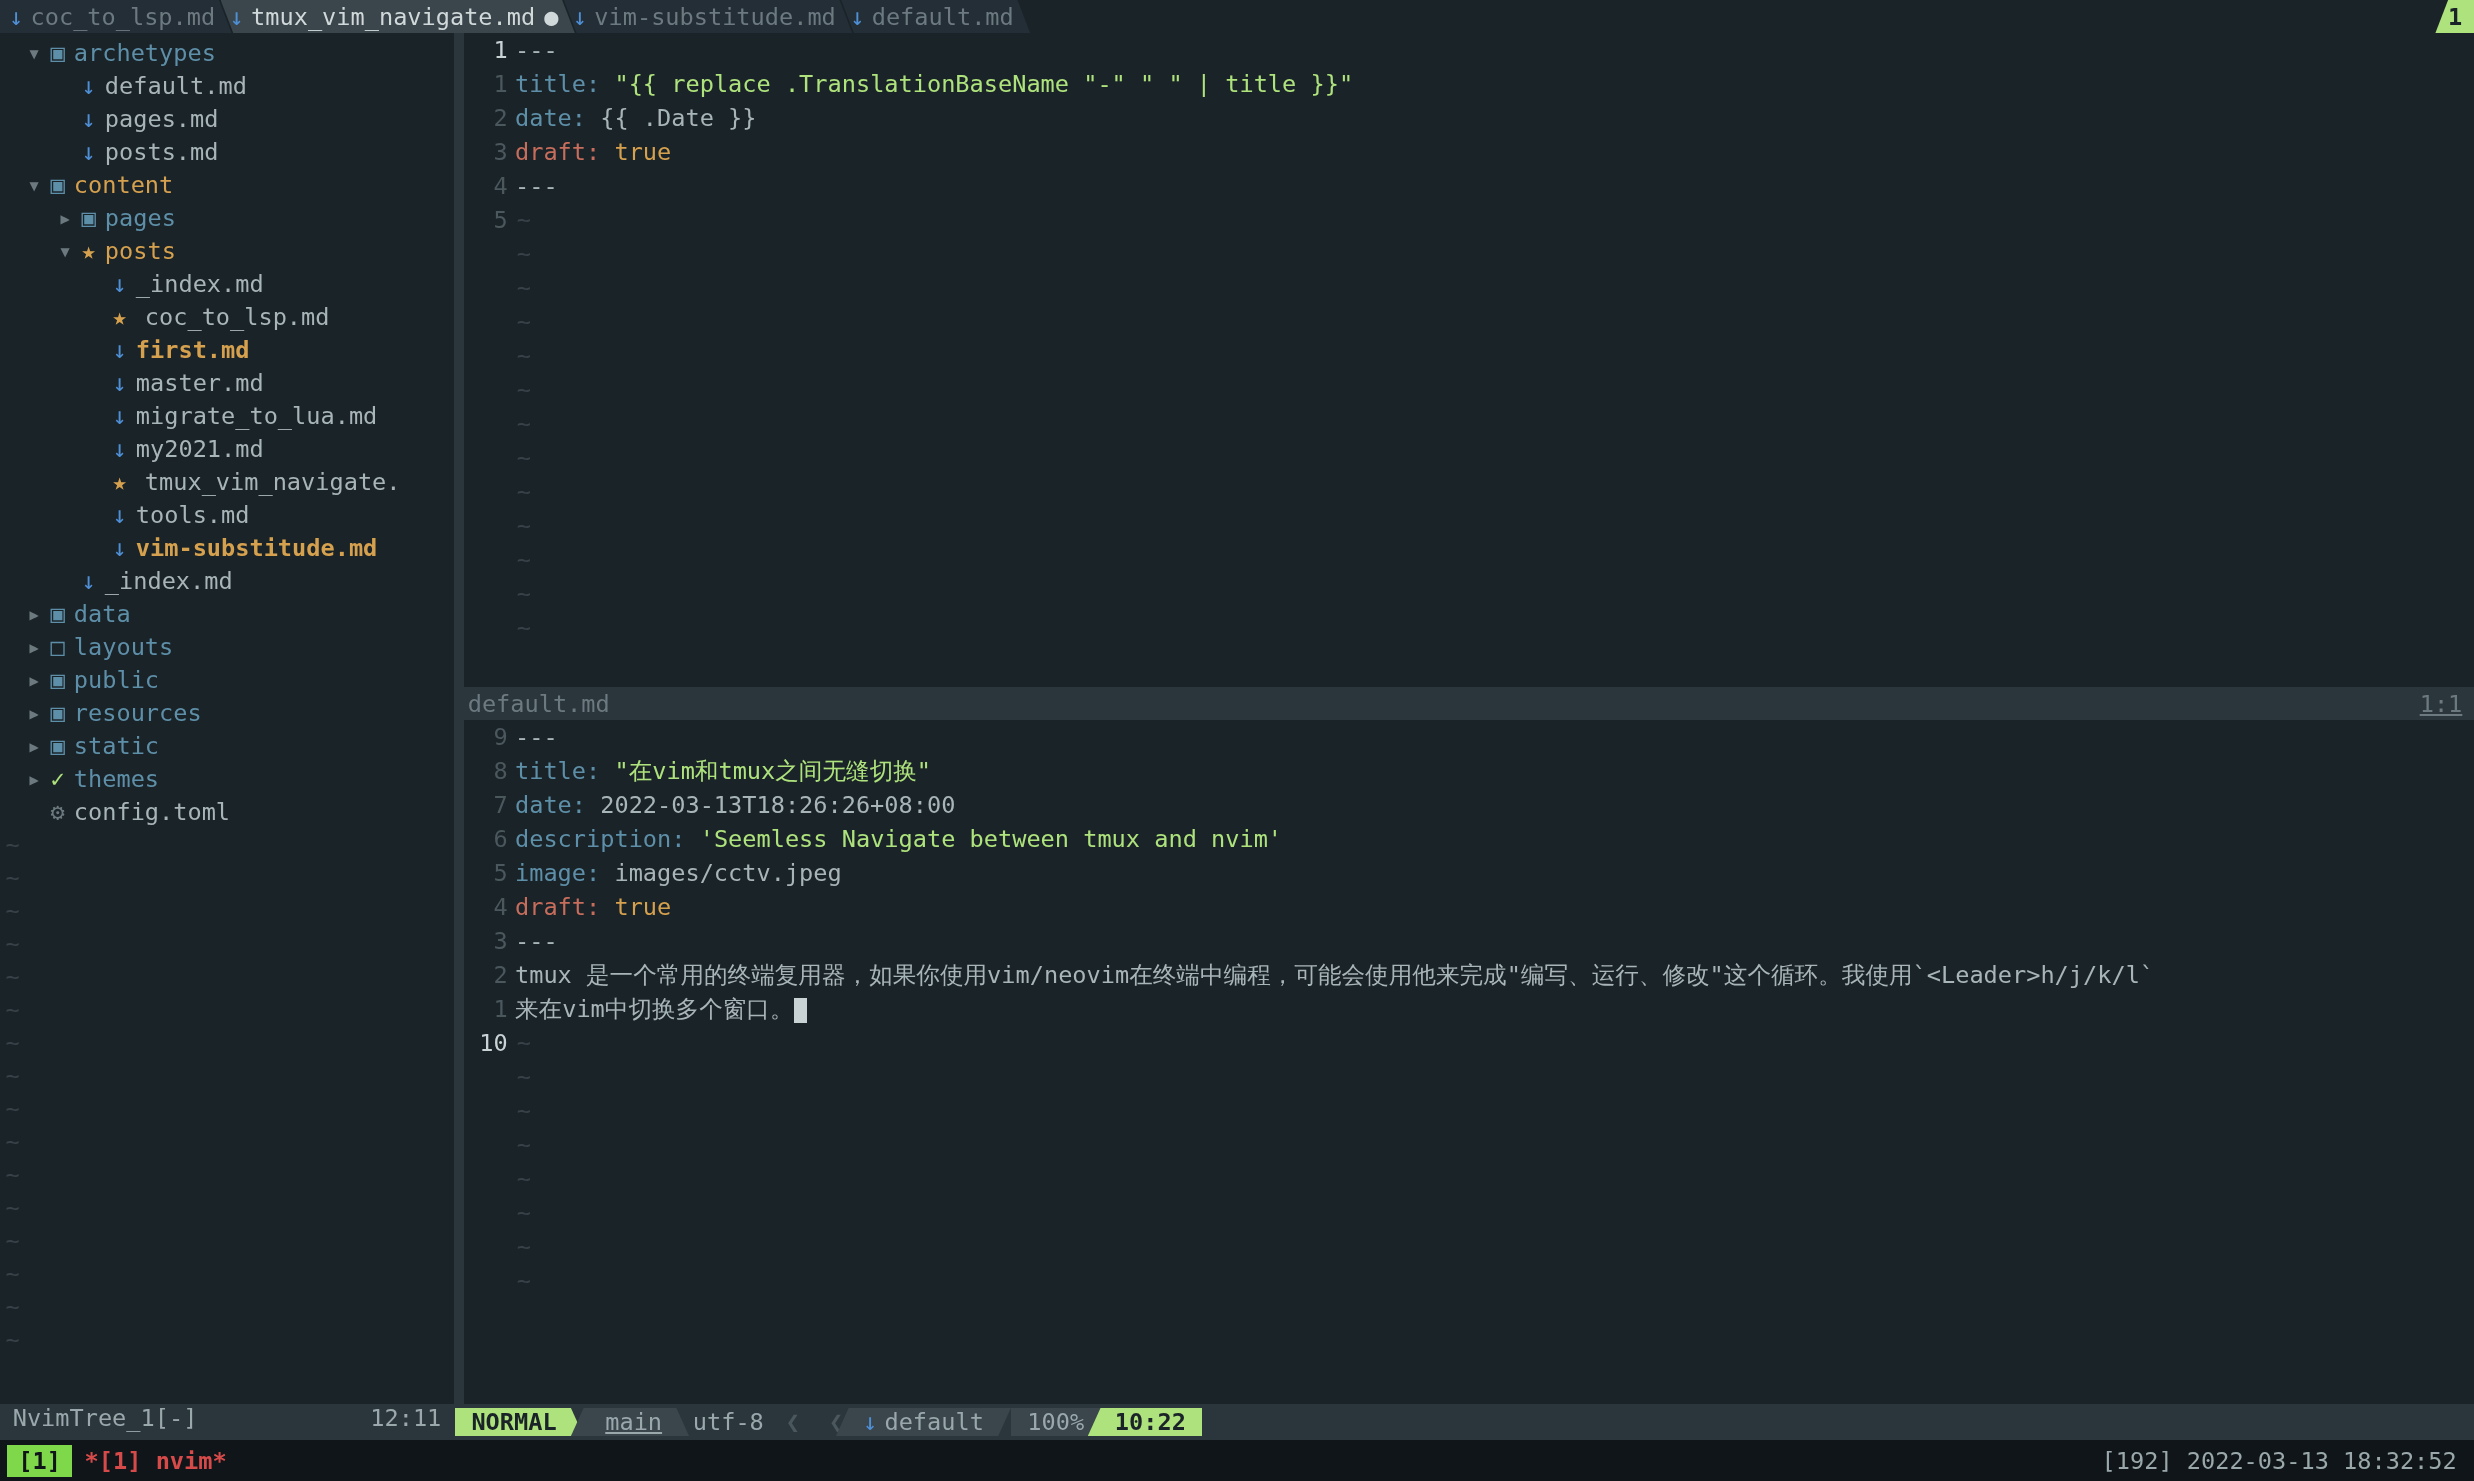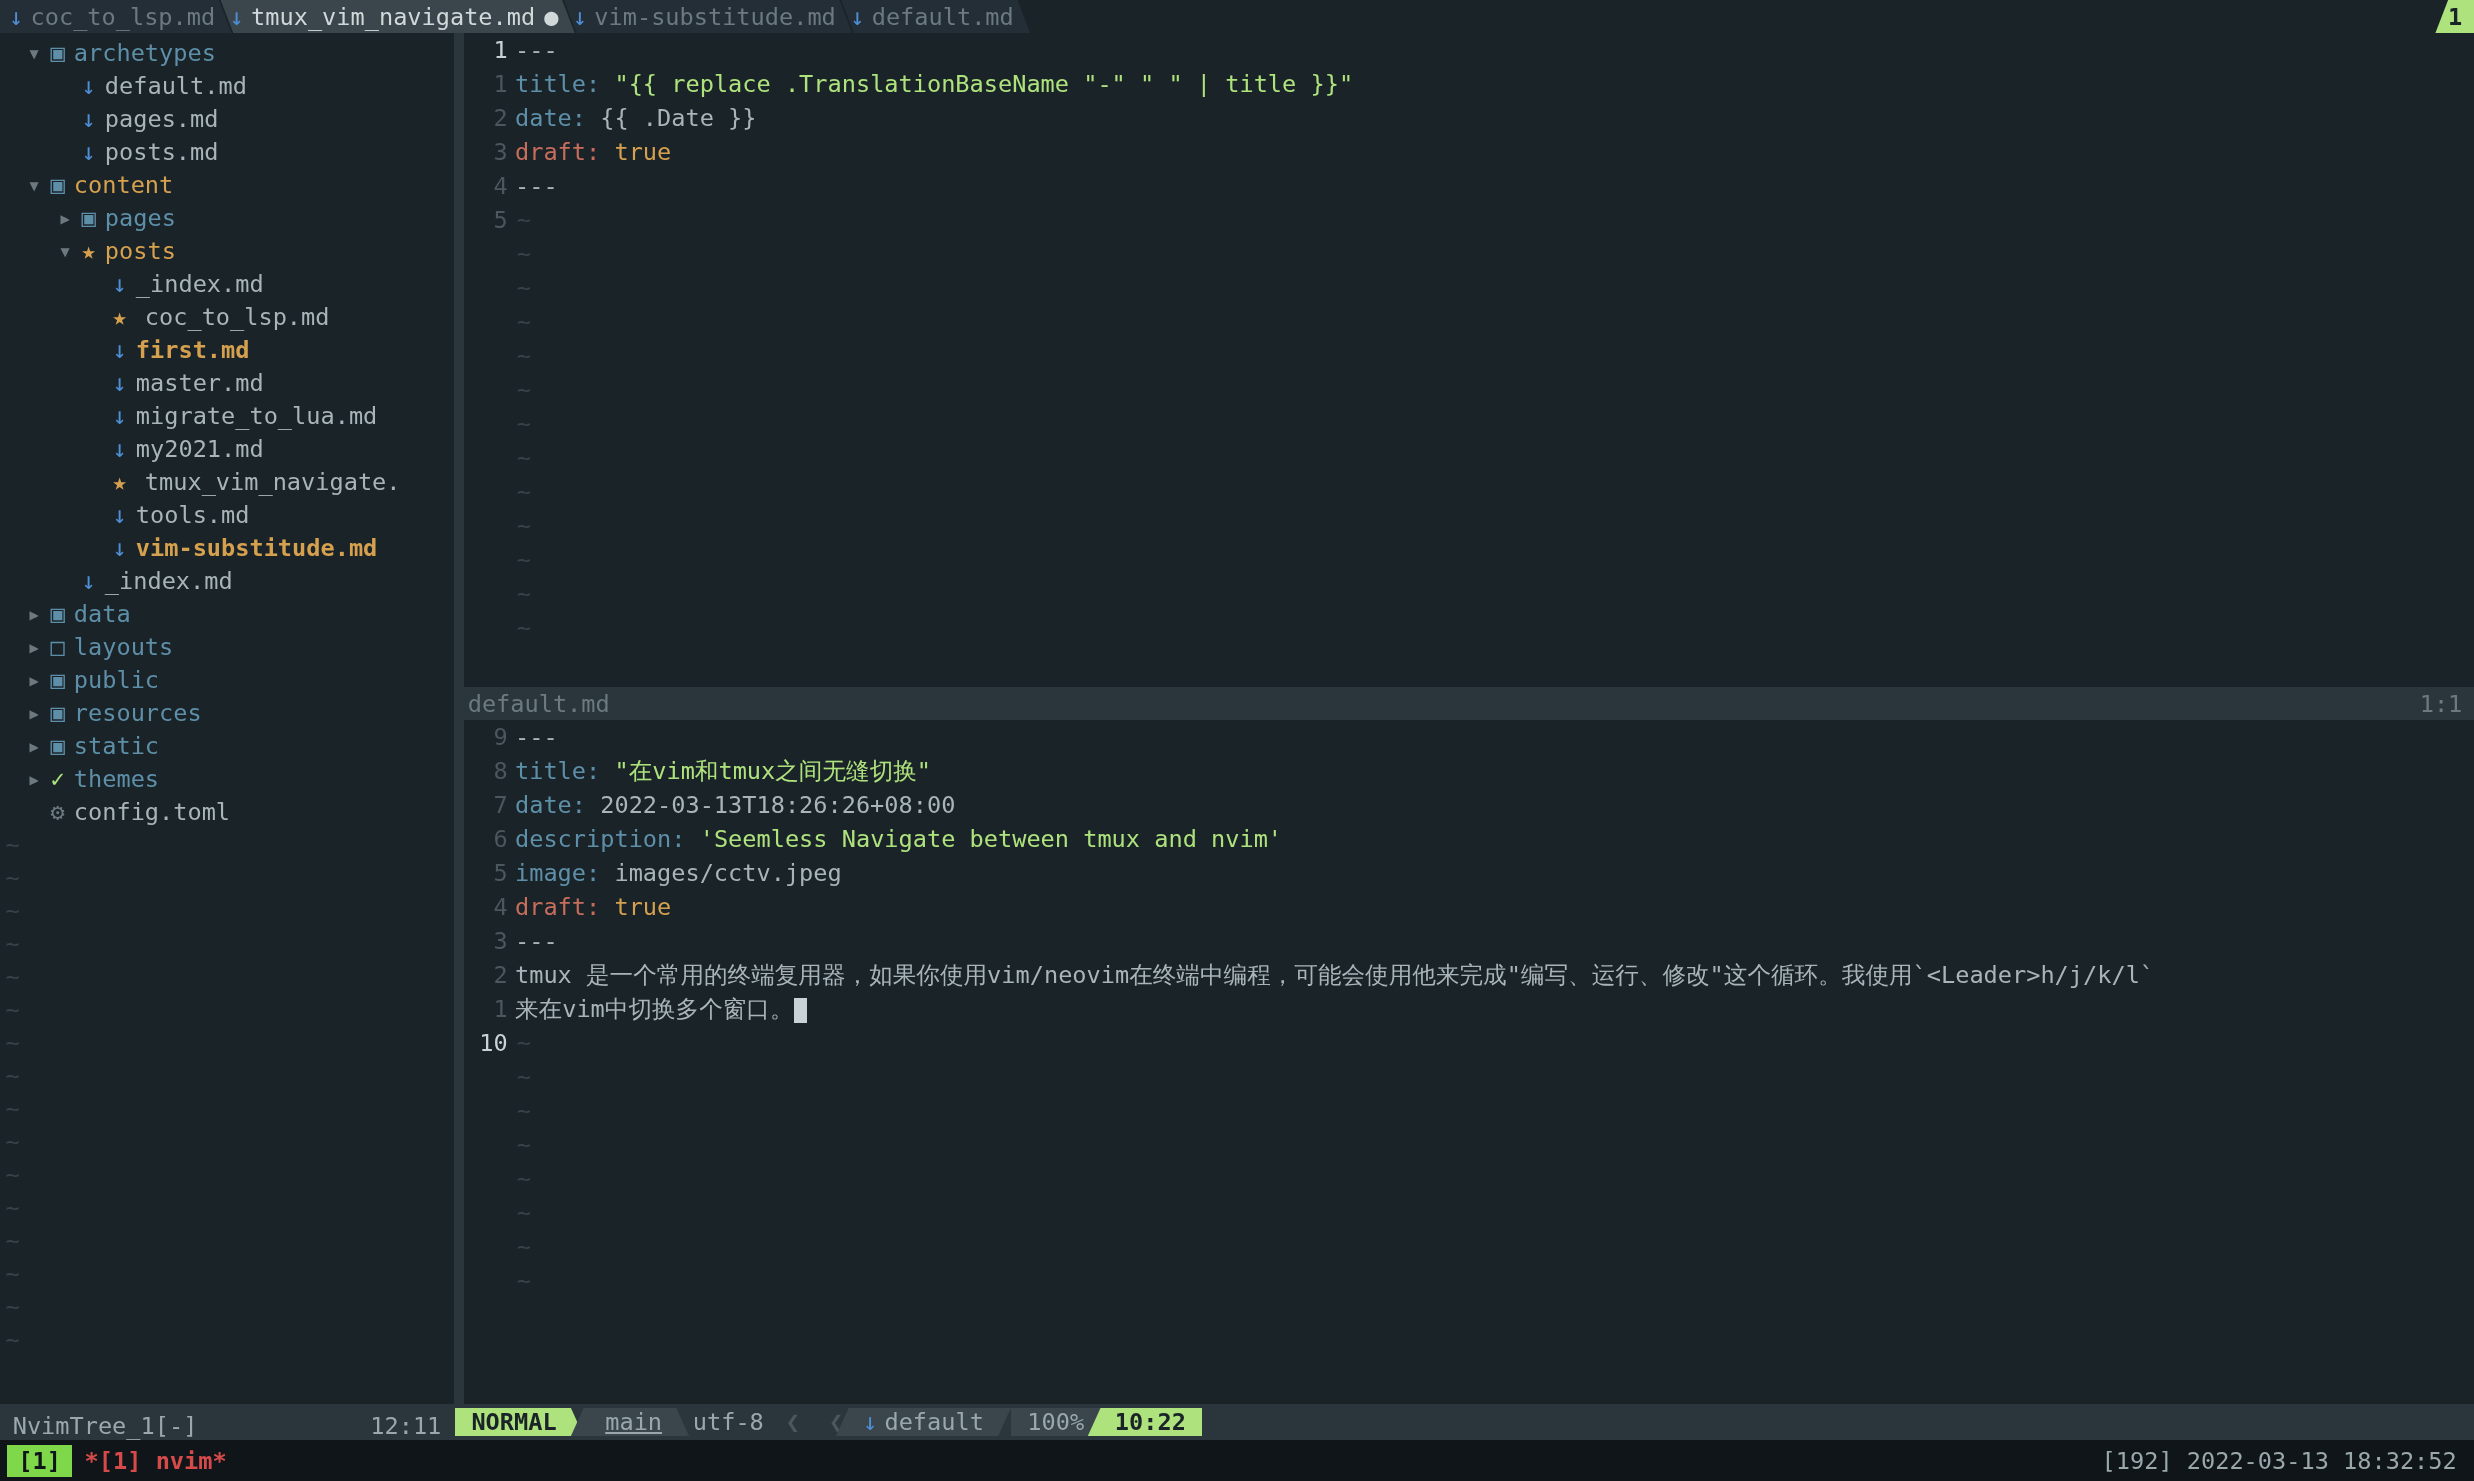--- a/index.html
+++ b/index.html
@@ -155,29 +155,29 @@
     line-height: 34px;
   }
   .winbar-inactive {
     background: #2b363c;
     color: #6c7a80;
     display: flex;
     height: 33px;
     align-items: center;
     padding: 0 12.7px;
   }
-  .winbar-inactive .right { margin-left: auto; }
+  .winbar-inactive .right { margin-left: auto; text-decoration: underline; }
 
   
   .sidebar-status {
     background: #2b363c;
     color: #9aa8ac;
     height: 36px;
     display: flex;
-    align-items: flex-end;
+    align-items: flex-start;
     padding: 0 12.7px;
   }
   .sidebar-status .right { margin-left: auto; }
 
   .statusline {
     height: 36px;
     background: #2b363c;
     display: flex;
     align-items: center;
     color: #9aa8ac;

